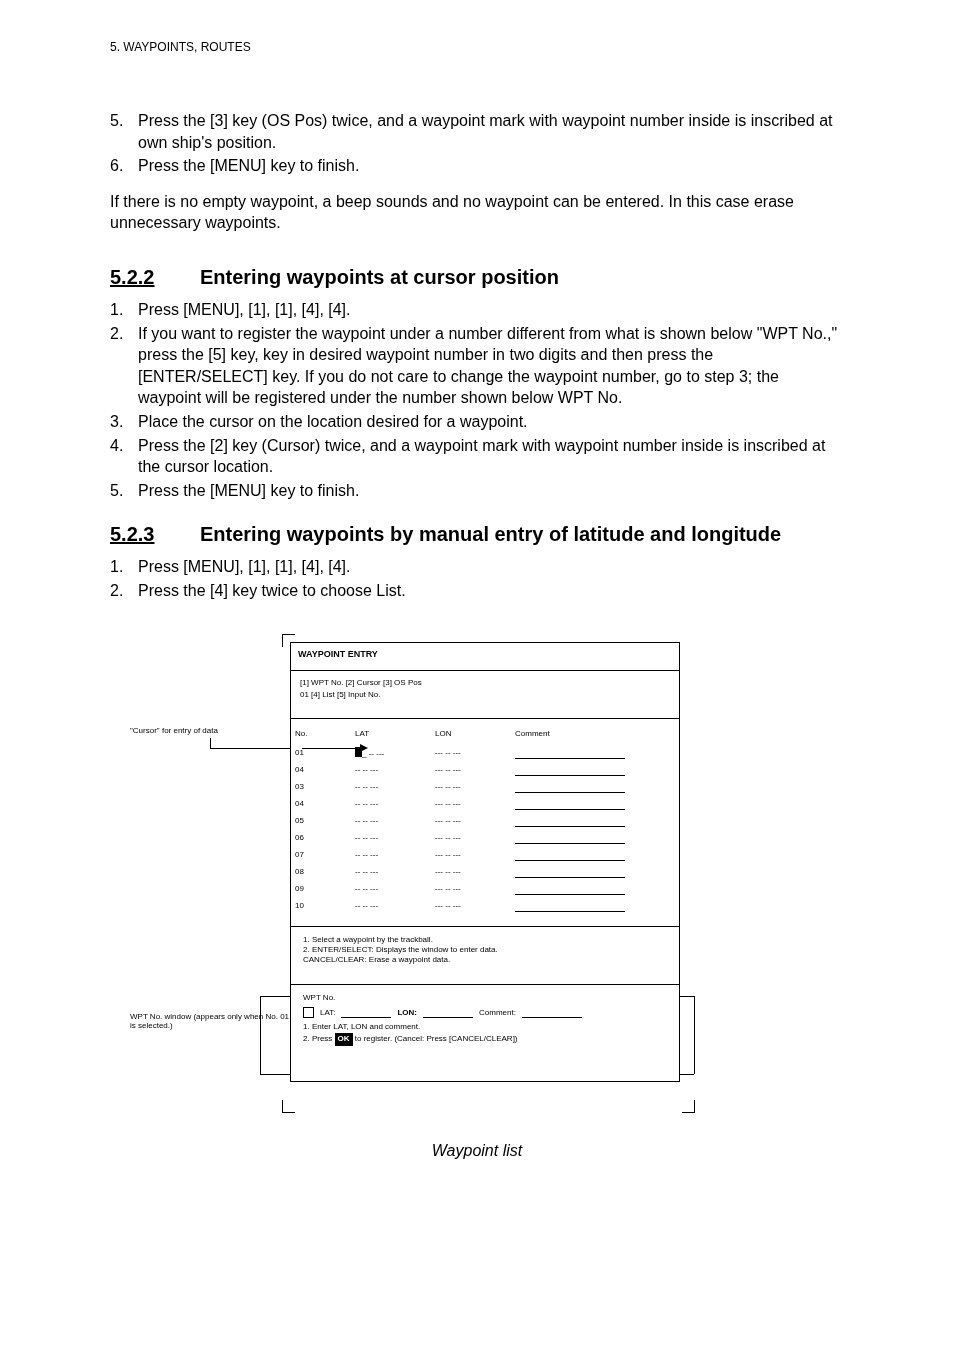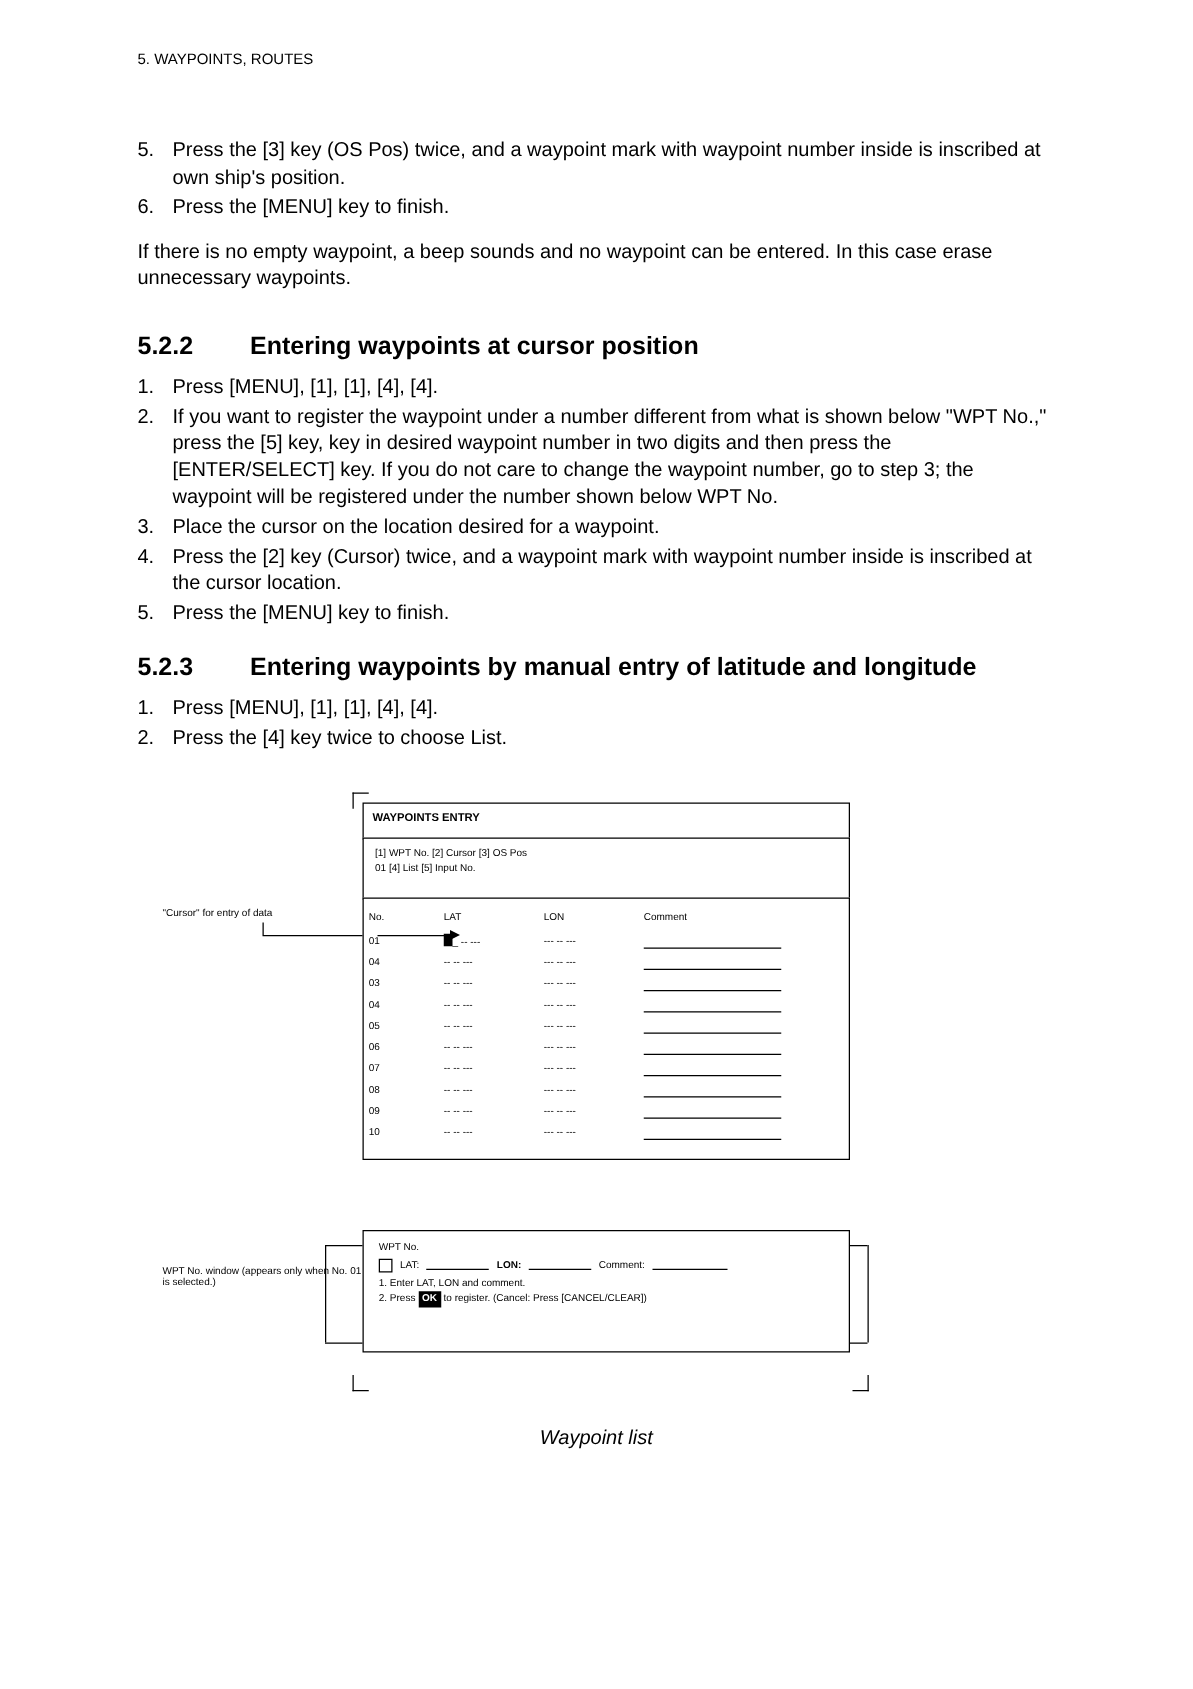--- a/index.html
+++ b/index.html
@@ -43,20 +43,21 @@
   }
   .subhead {
     font-size: 20px;
     font-weight: bold;
     margin: 20px 0 8px 0;
     display: flex;
   }
   .subhead .sec {
     width: 90px;
     flex: 0 0 90px;
+    text-decoration: underline;
   }
   .subhead .title {
     flex: 1 1 auto;
   }
 
   
   .figure-wrap {
     margin: 14px 0 0 0;
     position: relative;
     height: 520px;
@@ -154,21 +155,21 @@
     background: #000;
     color: #fff;
     font-weight: bold;
     font-size: 8px;
     padding: 1px 3px;
     vertical-align: 0;
   }
 
   .wpt-input-line {
     display: flex;
-    align-items: flex-start;
+    align-items: flex-end;
     gap: 6px;
   }
   .wpt-underline {
     border-bottom: 1px solid #000;
     display: inline-block;
     width: 50px;
     height: 8px;
   }
 
   .fig-caption {
@@ -252,21 +253,21 @@
 
     <div class="figure-wrap">
 
       <div class="corner tl" style="left:172px; top:18px;"></div>
 
       <div class="corner bl" style="left:172px; top:484px;"></div>
 
       <div class="corner br" style="left:572px; top:484px;"></div>
 
       <div class="box box-outer"></div>
-      <div class="box-outer-title">WAYPOINTS ENTRY</div>
+      <div class="box-outer-title">WAYPOINT ENTRY</div>
 
       <div class="box box-title" style="padding:6px 9px; font-size:8px; line-height:1.6;">
         <div>[1] WPT No.           [2] Cursor           [3] OS Pos</div>
         <div>01                        [4]  List              [5]  Input No.</div>
       </div>
 
       <div class="box box-data">
         <div class="data-head">
           <span>No.</span>
           <span>LAT</span>
@@ -329,20 +330,25 @@
             <span class="c4"></span>
           </div>
         <div class="data-row">
             <span class="c1">10</span>
             <span class="c2">-- -- ---</span>
             <span class="c3">--- -- ---</span>
             <span class="c4"></span>
           </div>
       </div>
 
+      <div class="box box-msg">
+        <div>1. Select a waypoint by the trackball.</div>
+        <div>2. ENTER/SELECT: Displays the window to enter data.</div>
+        <div>    CANCEL/CLEAR: Erase a waypoint data.</div>
+      </div>
 
       <div class="box box-input">
         <div>WPT No.</div>
         <div class="wpt-input-line" style="margin:4px 0;">
           <span style="border:1px solid #000; width:9px; height:9px; display:inline-block;"></span>
           <span style="font-size:8px;">LAT:</span>
             <span class="wpt-underline"></span>
           <span style="font-size:8px;font-weight:bold;">LON:</span>
             <span class="wpt-underline"></span>
           <span style="font-size:8px;">Comment:</span>

